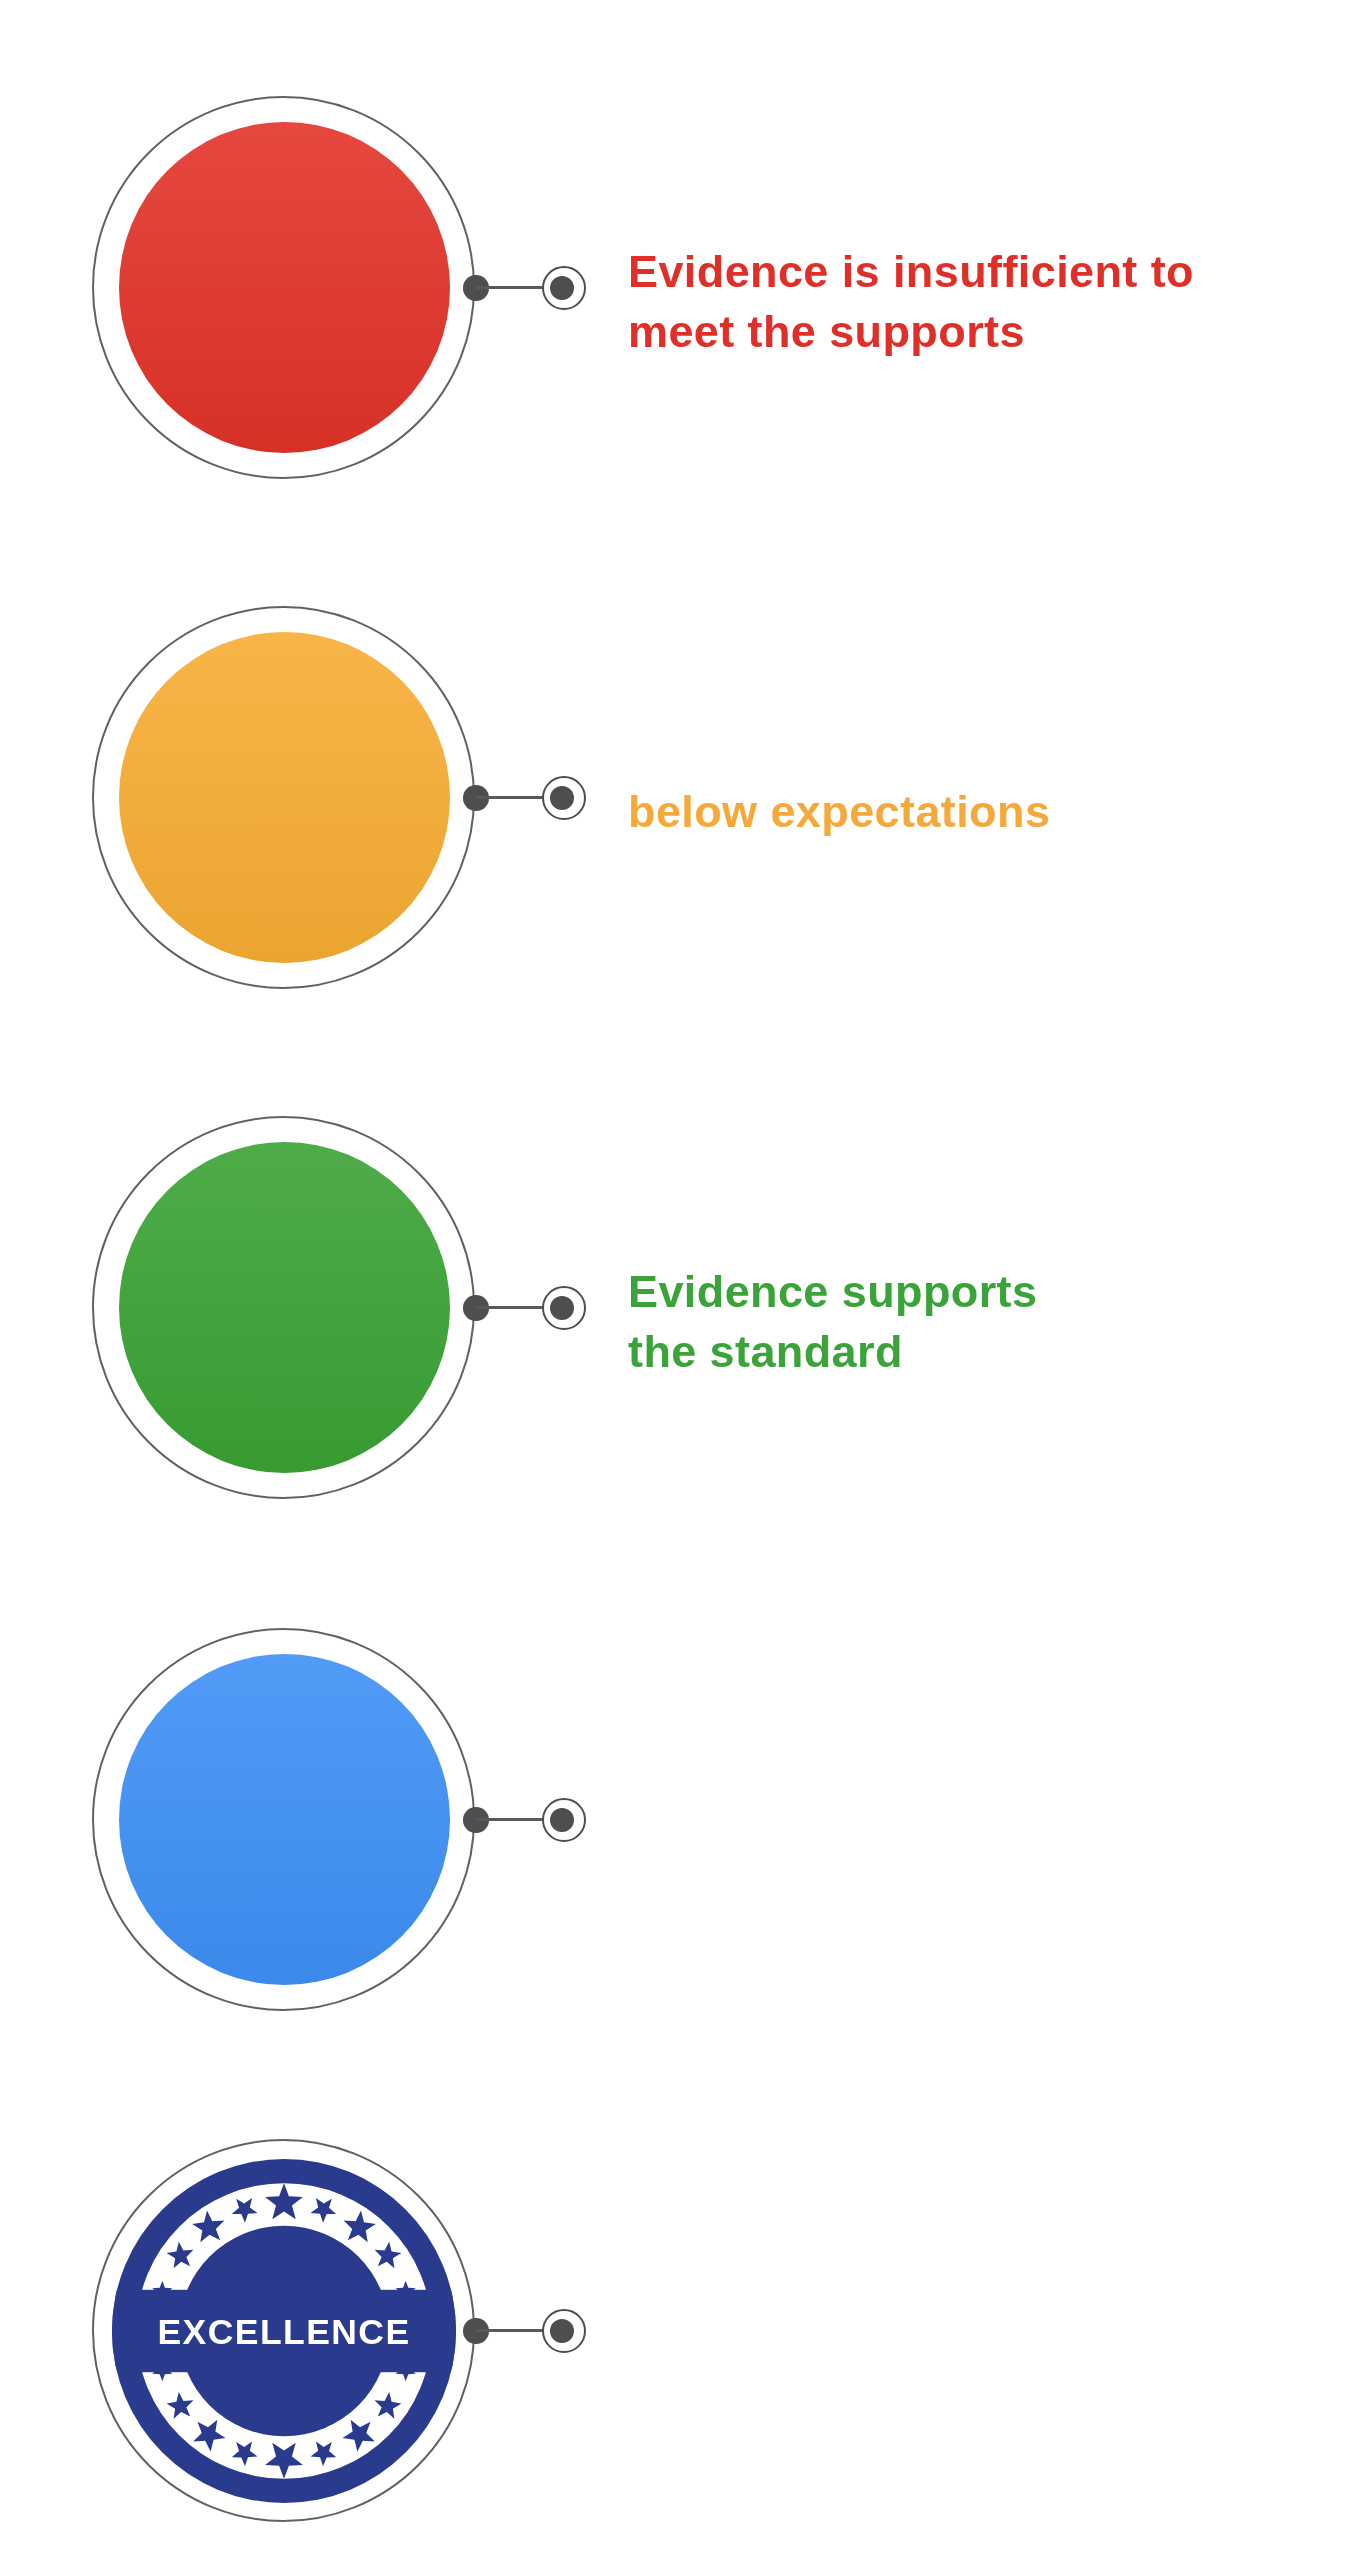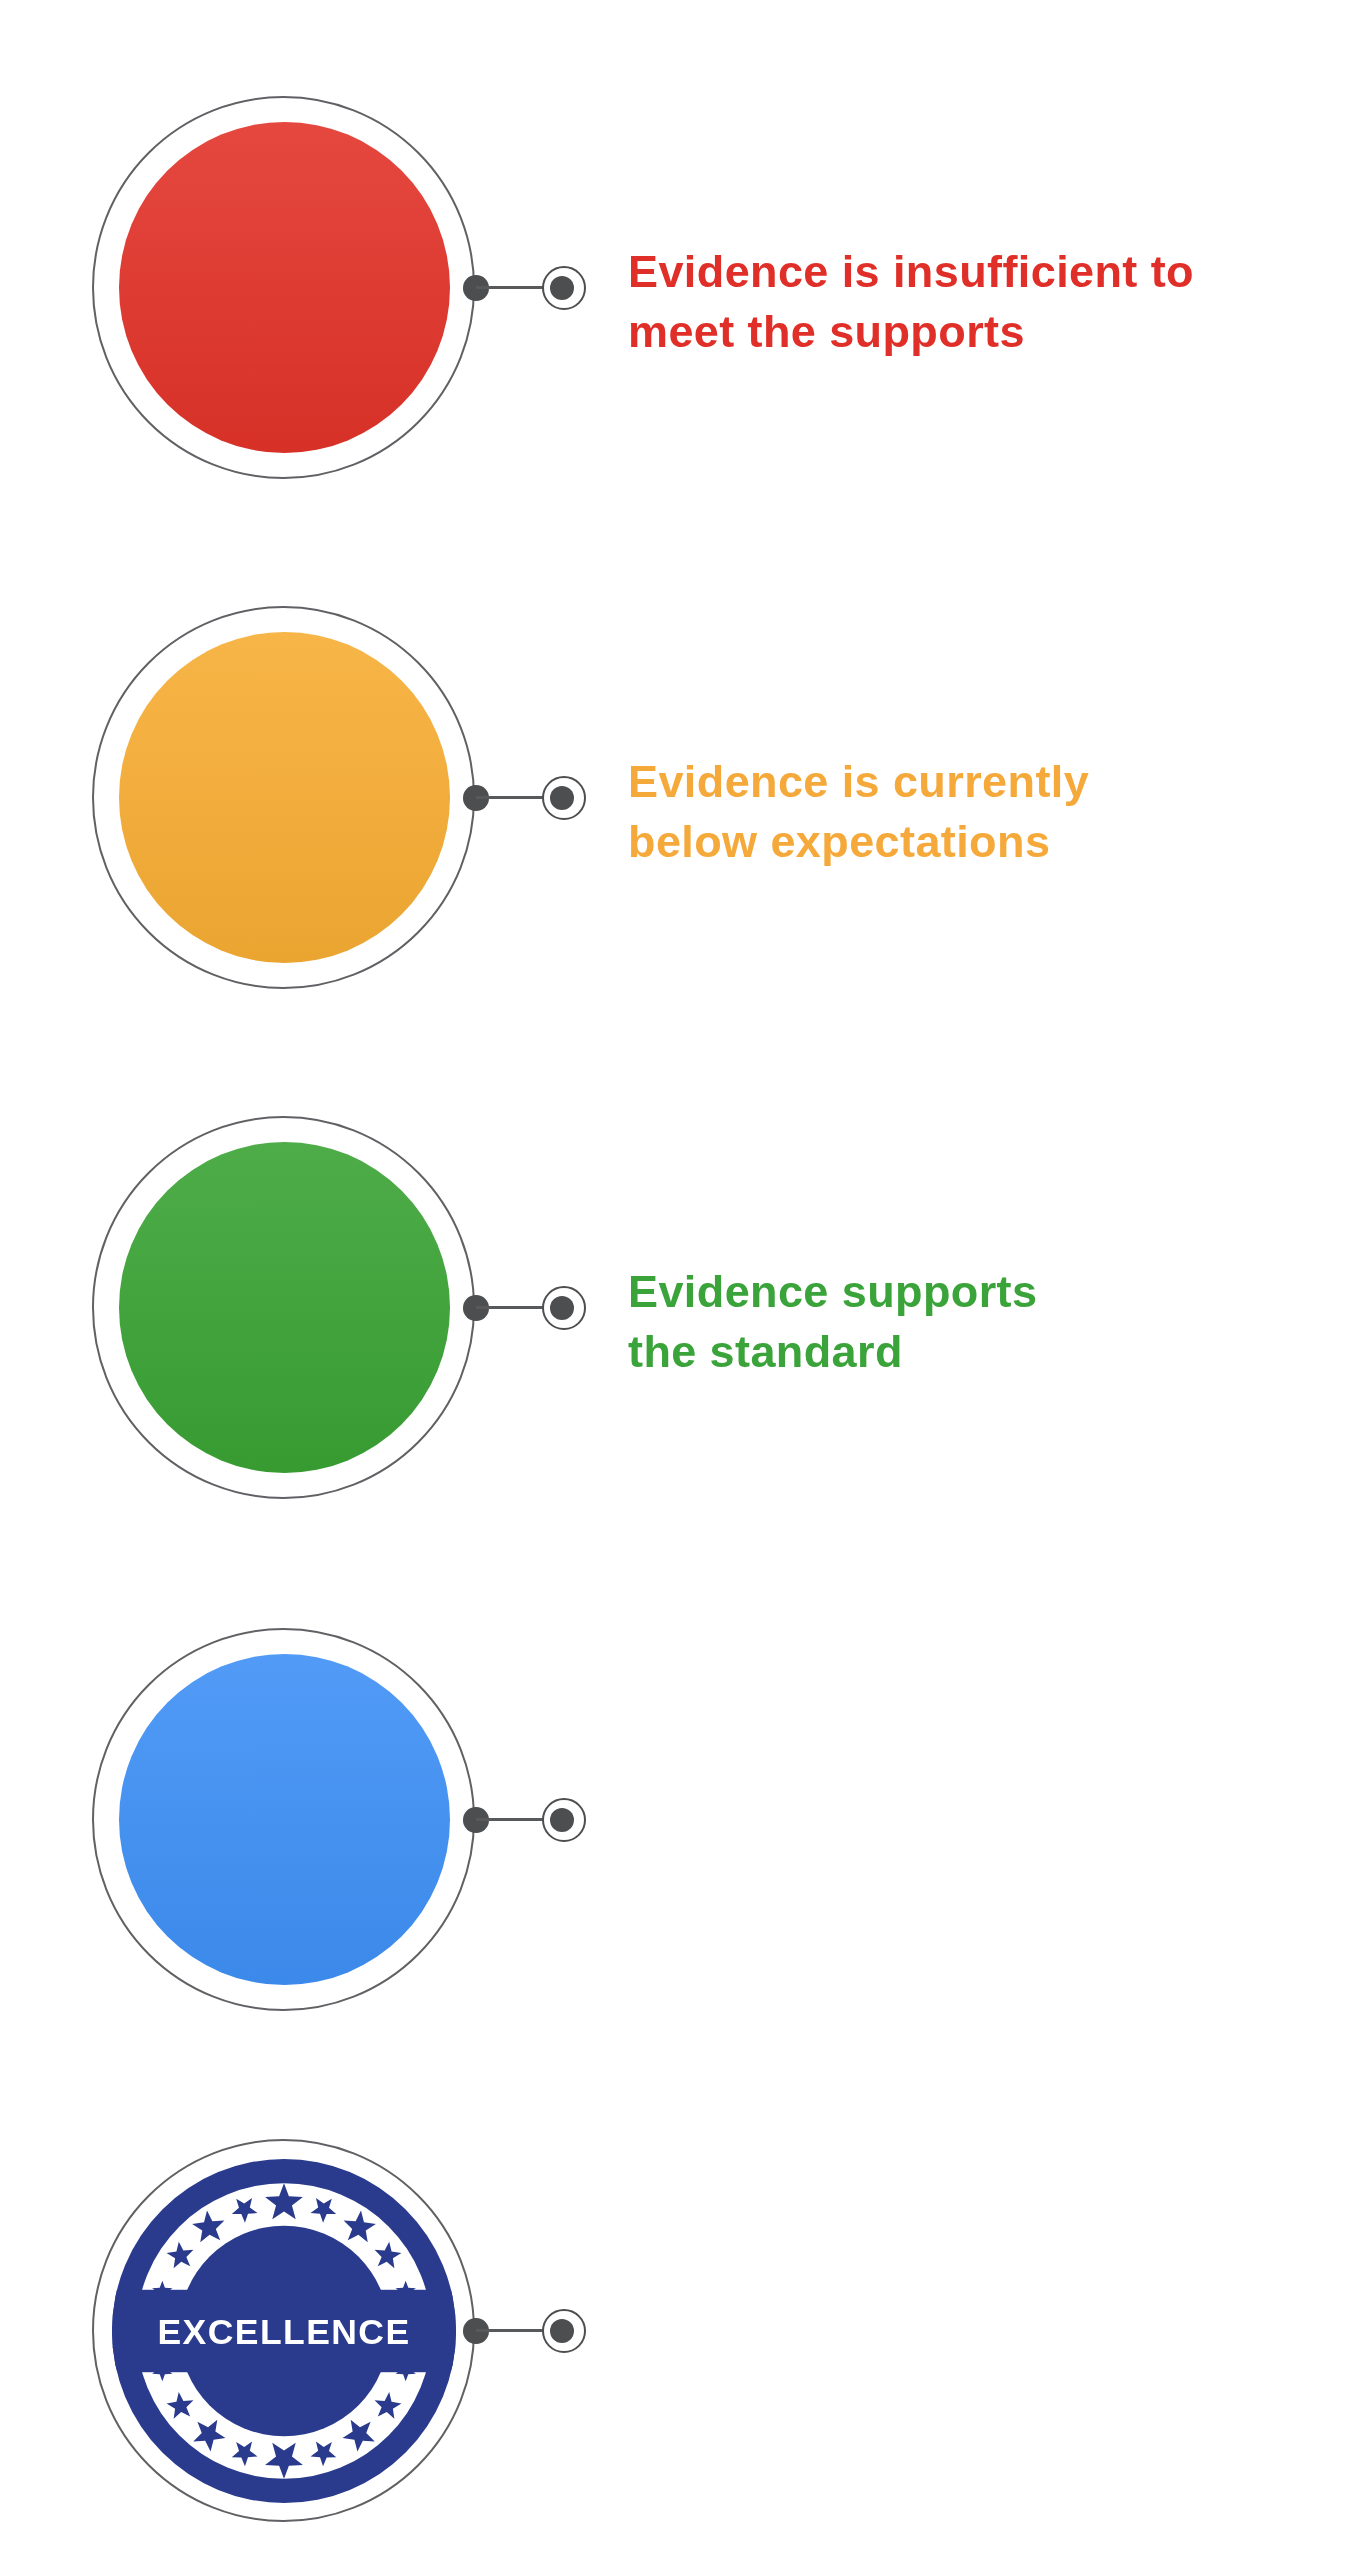--- a/index.html
+++ b/index.html
@@ -92,21 +92,20 @@
 
   <div class="row" style="top: 606px; --accent: #f7ad33; --text-color: #f5a93a;">
     <div class="outer-ring"></div>
     <span class="disc"></span>
     <span class="edge-dot"></span>
     <span class="conn-line"></span>
     <span class="target-ring">
       <span class="target-dot"></span>
     </span>
     <div class="label">
-        <div>Evidence is currently</div>
         <div>below expectations</div>
       </div>
   </div>
 
   <div class="row" style="top: 1116px; --accent: #3aa334; --text-color: #3aa339;">
     <div class="outer-ring"></div>
     <span class="disc"></span>
     <span class="edge-dot"></span>
     <span class="conn-line"></span>
     <span class="target-ring">

